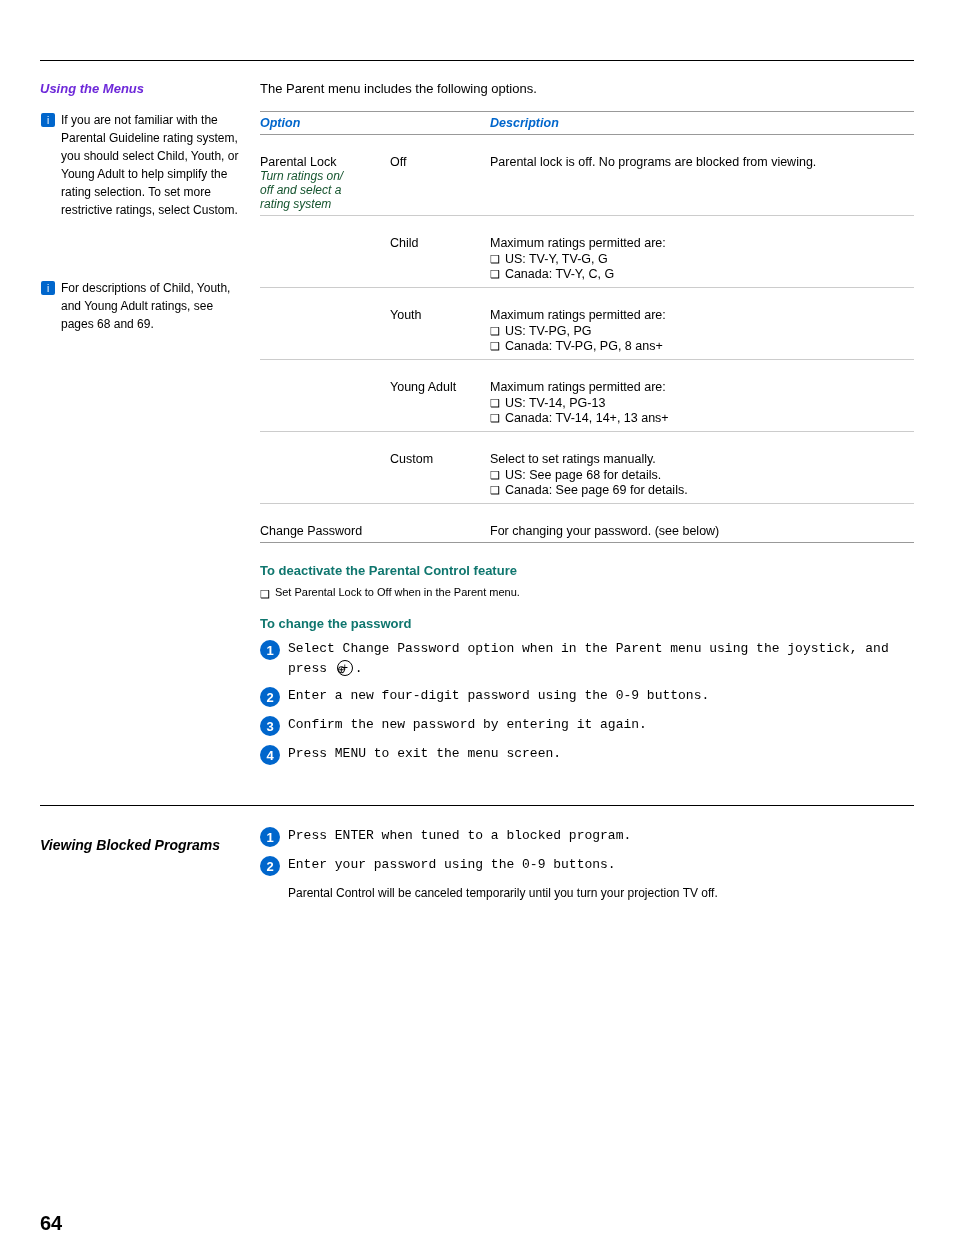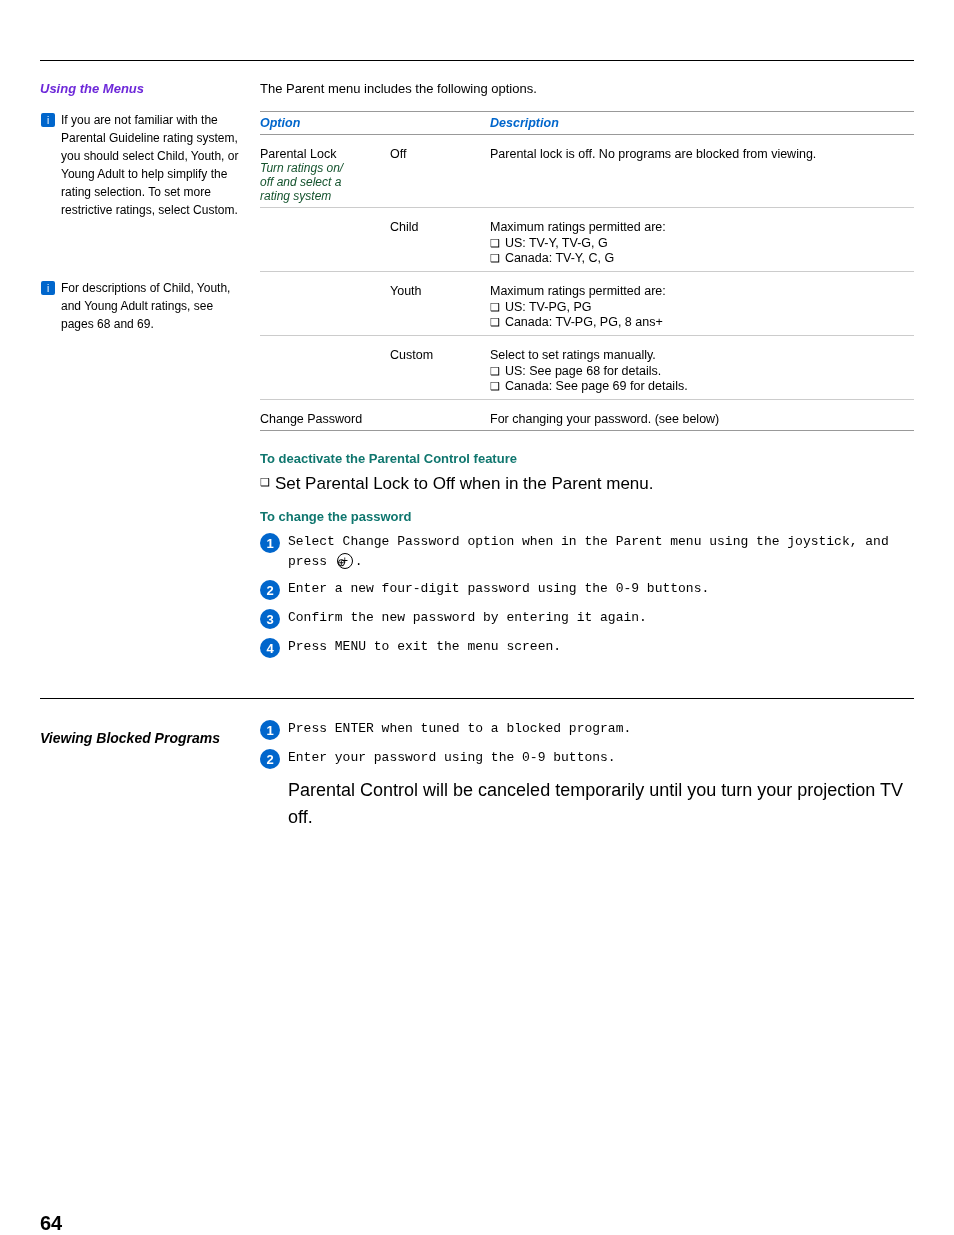--- a/index.html
+++ b/index.html
@@ -85,21 +85,21 @@
     .options-table th {
       color: #0066cc;
       font-style: italic;
       font-weight: bold;
       text-align: left;
       padding: 4px 8px 4px 0;
       border-bottom: 1.5px solid #999;
       border-top: 1.5px solid #999;
     }
     .options-table td {
-      padding: 12px 8px 4px 0;
+      padding: 20px 8px 4px 0;
       vertical-align: top;
       border-bottom: 1px solid #ccc;
     }
     .options-table tr:last-child td {
       border-bottom: 1.5px solid #999;
     }
     .col-option { width: 130px; }
     .col-value { width: 100px; }
     .col-desc { width: auto; }
     .option-sub {
@@ -134,21 +134,21 @@
       margin-top: 5px;
     }
     .deactivate-section {
       margin-bottom: 15px;
     }
     .deactivate-item {
       display: flex;
       align-items: flex-start;
       gap: 5px;
       margin-bottom: 5px;
-      font-size: 17px;
+      font-size: 11px;
     }
     .deactivate-item::before {
       content: "❑";
       font-size: 11px;
       color: #000;
       flex-shrink: 0;
       margin-top: 2px;
     }
     .password-section {
       margin-bottom: 10px;
@@ -225,21 +225,21 @@
     }
     .right-content2 {
       flex: 1;
       padding-top: 10px;
     }
     .intro-text2 {
       font-size: 13px;
       margin-bottom: 10px;
     }
     .note-block {
-      font-size: 18px;
+      font-size: 12px;
       line-height: 1.5;
       margin-top: 8px;
     }
     
     .page-number {
       position: absolute;
       bottom: 60px;
       left: 40px;
       font-size: 20px;
       font-weight: bold;
@@ -321,20 +321,31 @@
             <td class="col-value">Youth</td>
             <td class="col-desc">
               Maximum ratings permitted are:
               <ul class="bullet-list">
                 <li>US: TV-PG, PG</li>
                 <li>Canada: TV-PG, PG, 8 ans+</li>
               </ul>
             </td>
           </tr>
 
+          <tr>
+            <td class="col-option"></td>
+            <td class="col-value">Young Adult</td>
+            <td class="col-desc">
+              Maximum ratings permitted are:
+              <ul class="bullet-list">
+                <li>US: TV-14, PG-13</li>
+                <li>Canada: TV-14, 14+, 13 ans+</li>
+              </ul>
+            </td>
+          </tr>
 
           <tr>
             <td class="col-option"></td>
             <td class="col-value">Custom</td>
             <td class="col-desc">
               Select to set ratings manually.
               <ul class="bullet-list">
                 <li>US: See page 68 for details.</li>
                 <li>Canada: See page 69 for details.</li>
               </ul>

